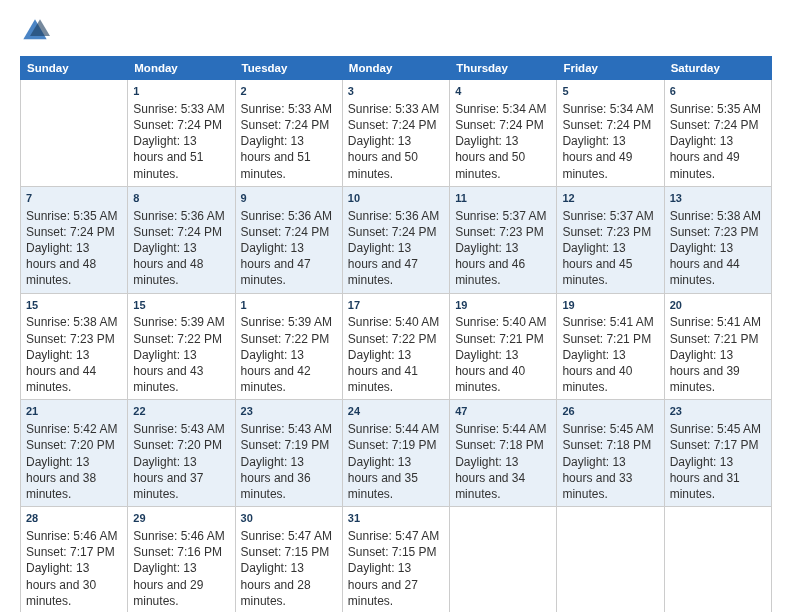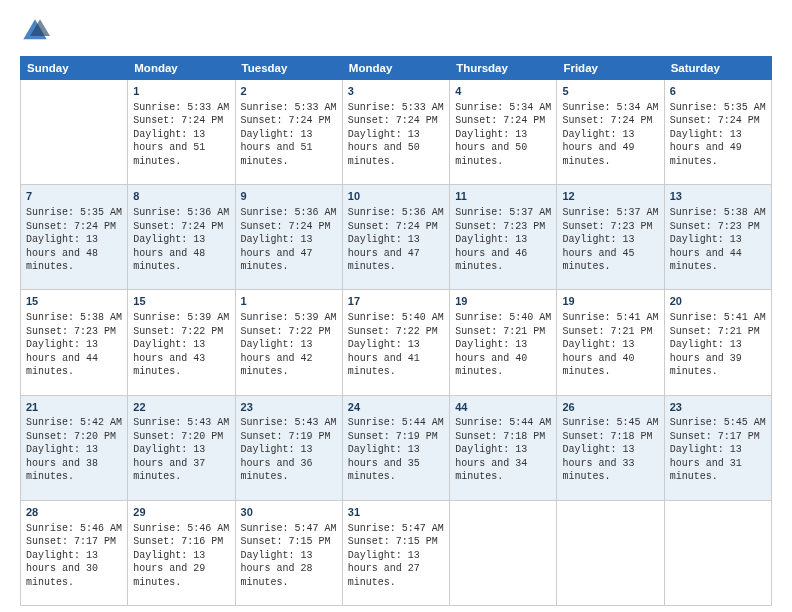--- a/index.html
+++ b/index.html
@@ -75,24 +75,23 @@
       line-height: 1.35;
     }
     .day-number {
       font-size: 11px;
       font-weight: bold;
       color: #1a3a5c;
       display: block;
       margin-bottom: 2px;
     }
     .day-info {
-      font-size: 10px;
+      font-size: 12px;
       color: #333;
       line-height: 1.35;
-      font-family: Liberation Mono, monospace;
     }
     .empty-cell {
       background: #f9f9f9;
     }
     tbody tr:nth-child(odd) td {
       background: #ffffff;
     }
     tbody tr:nth-child(even) td {
       background: #f2f6fb;
     }
@@ -232,21 +231,21 @@
           </td>
           <td>
             <span class="day-number">23</span>
             <div class="day-info">Sunrise: 5:43 AM<br>Sunset: 7:19 PM<br>Daylight: 13 hours and 36 minutes.</div>
           </td>
           <td>
             <span class="day-number">24</span>
             <div class="day-info">Sunrise: 5:44 AM<br>Sunset: 7:19 PM<br>Daylight: 13 hours and 35 minutes.</div>
           </td>
           <td>
-            <span class="day-number">44</span>
+            <span class="day-number">47</span>
             <div class="day-info">Sunrise: 5:44 AM<br>Sunset: 7:18 PM<br>Daylight: 13 hours and 34 minutes.</div>
           </td>
           <td>
             <span class="day-number">26</span>
             <div class="day-info">Sunrise: 5:45 AM<br>Sunset: 7:18 PM<br>Daylight: 13 hours and 33 minutes.</div>
           </td>
           <td>
             <span class="day-number">23</span>
             <div class="day-info">Sunrise: 5:45 AM<br>Sunset: 7:17 PM<br>Daylight: 13 hours and 31 minutes.</div>
           </td>

